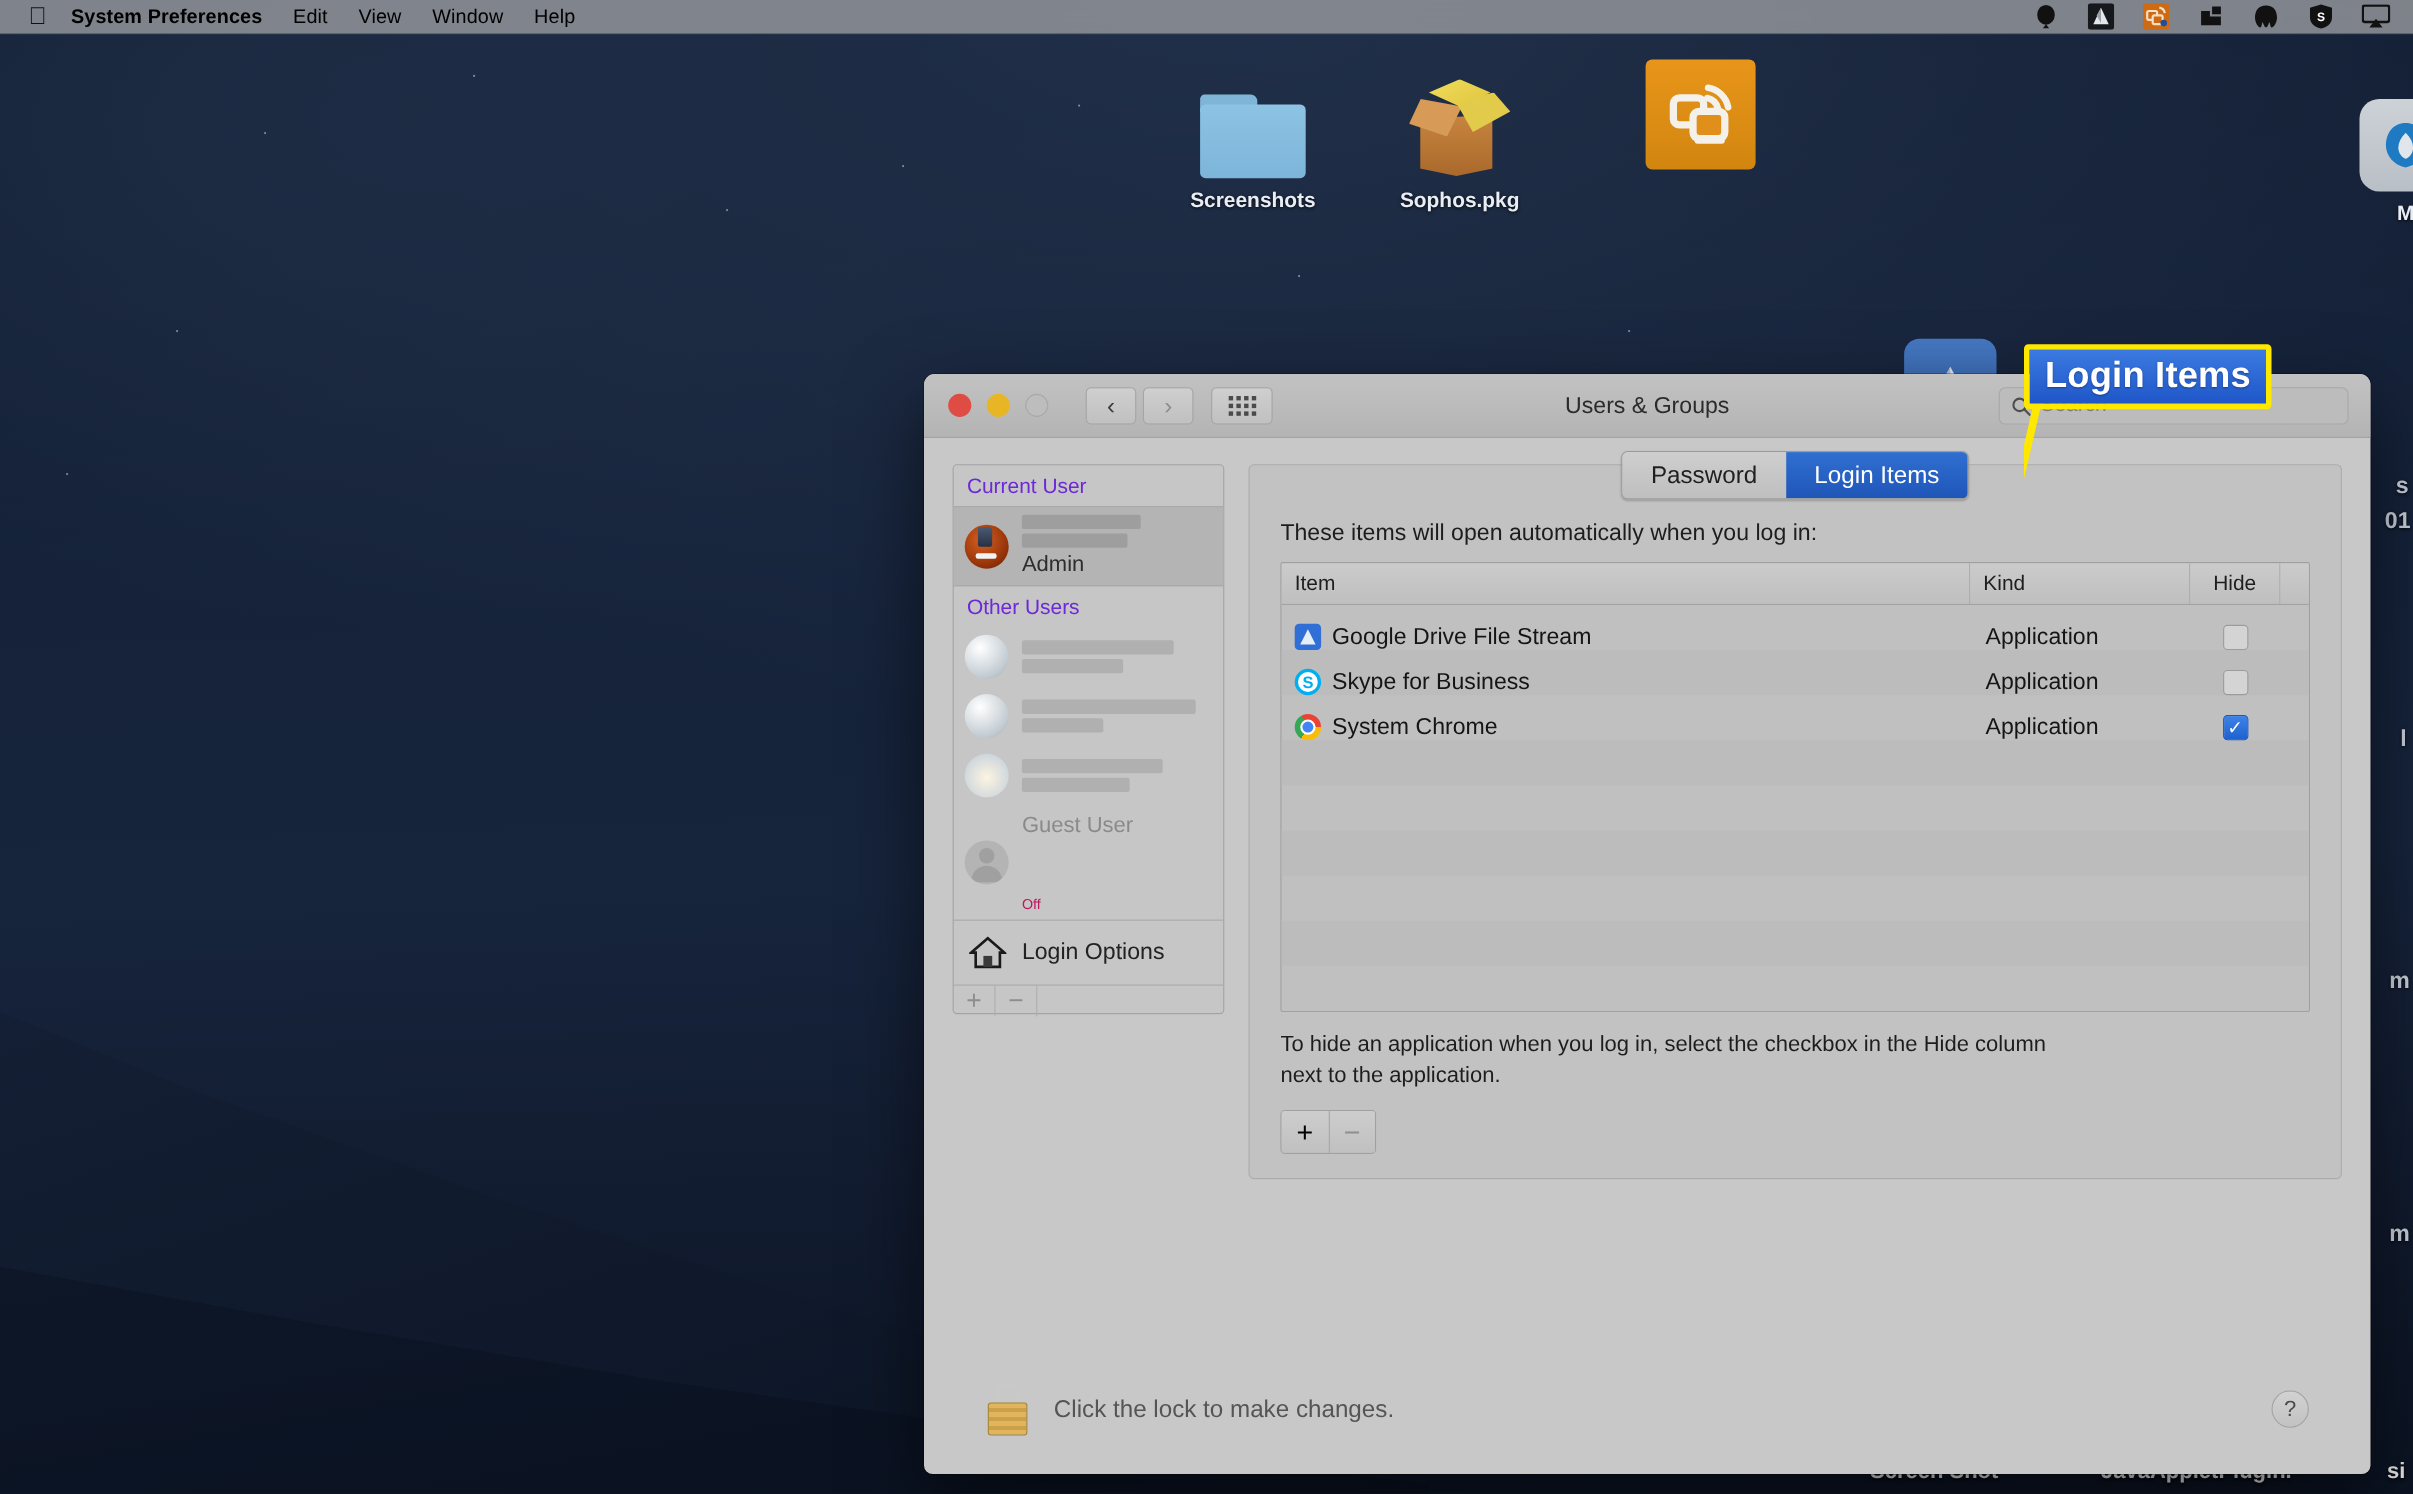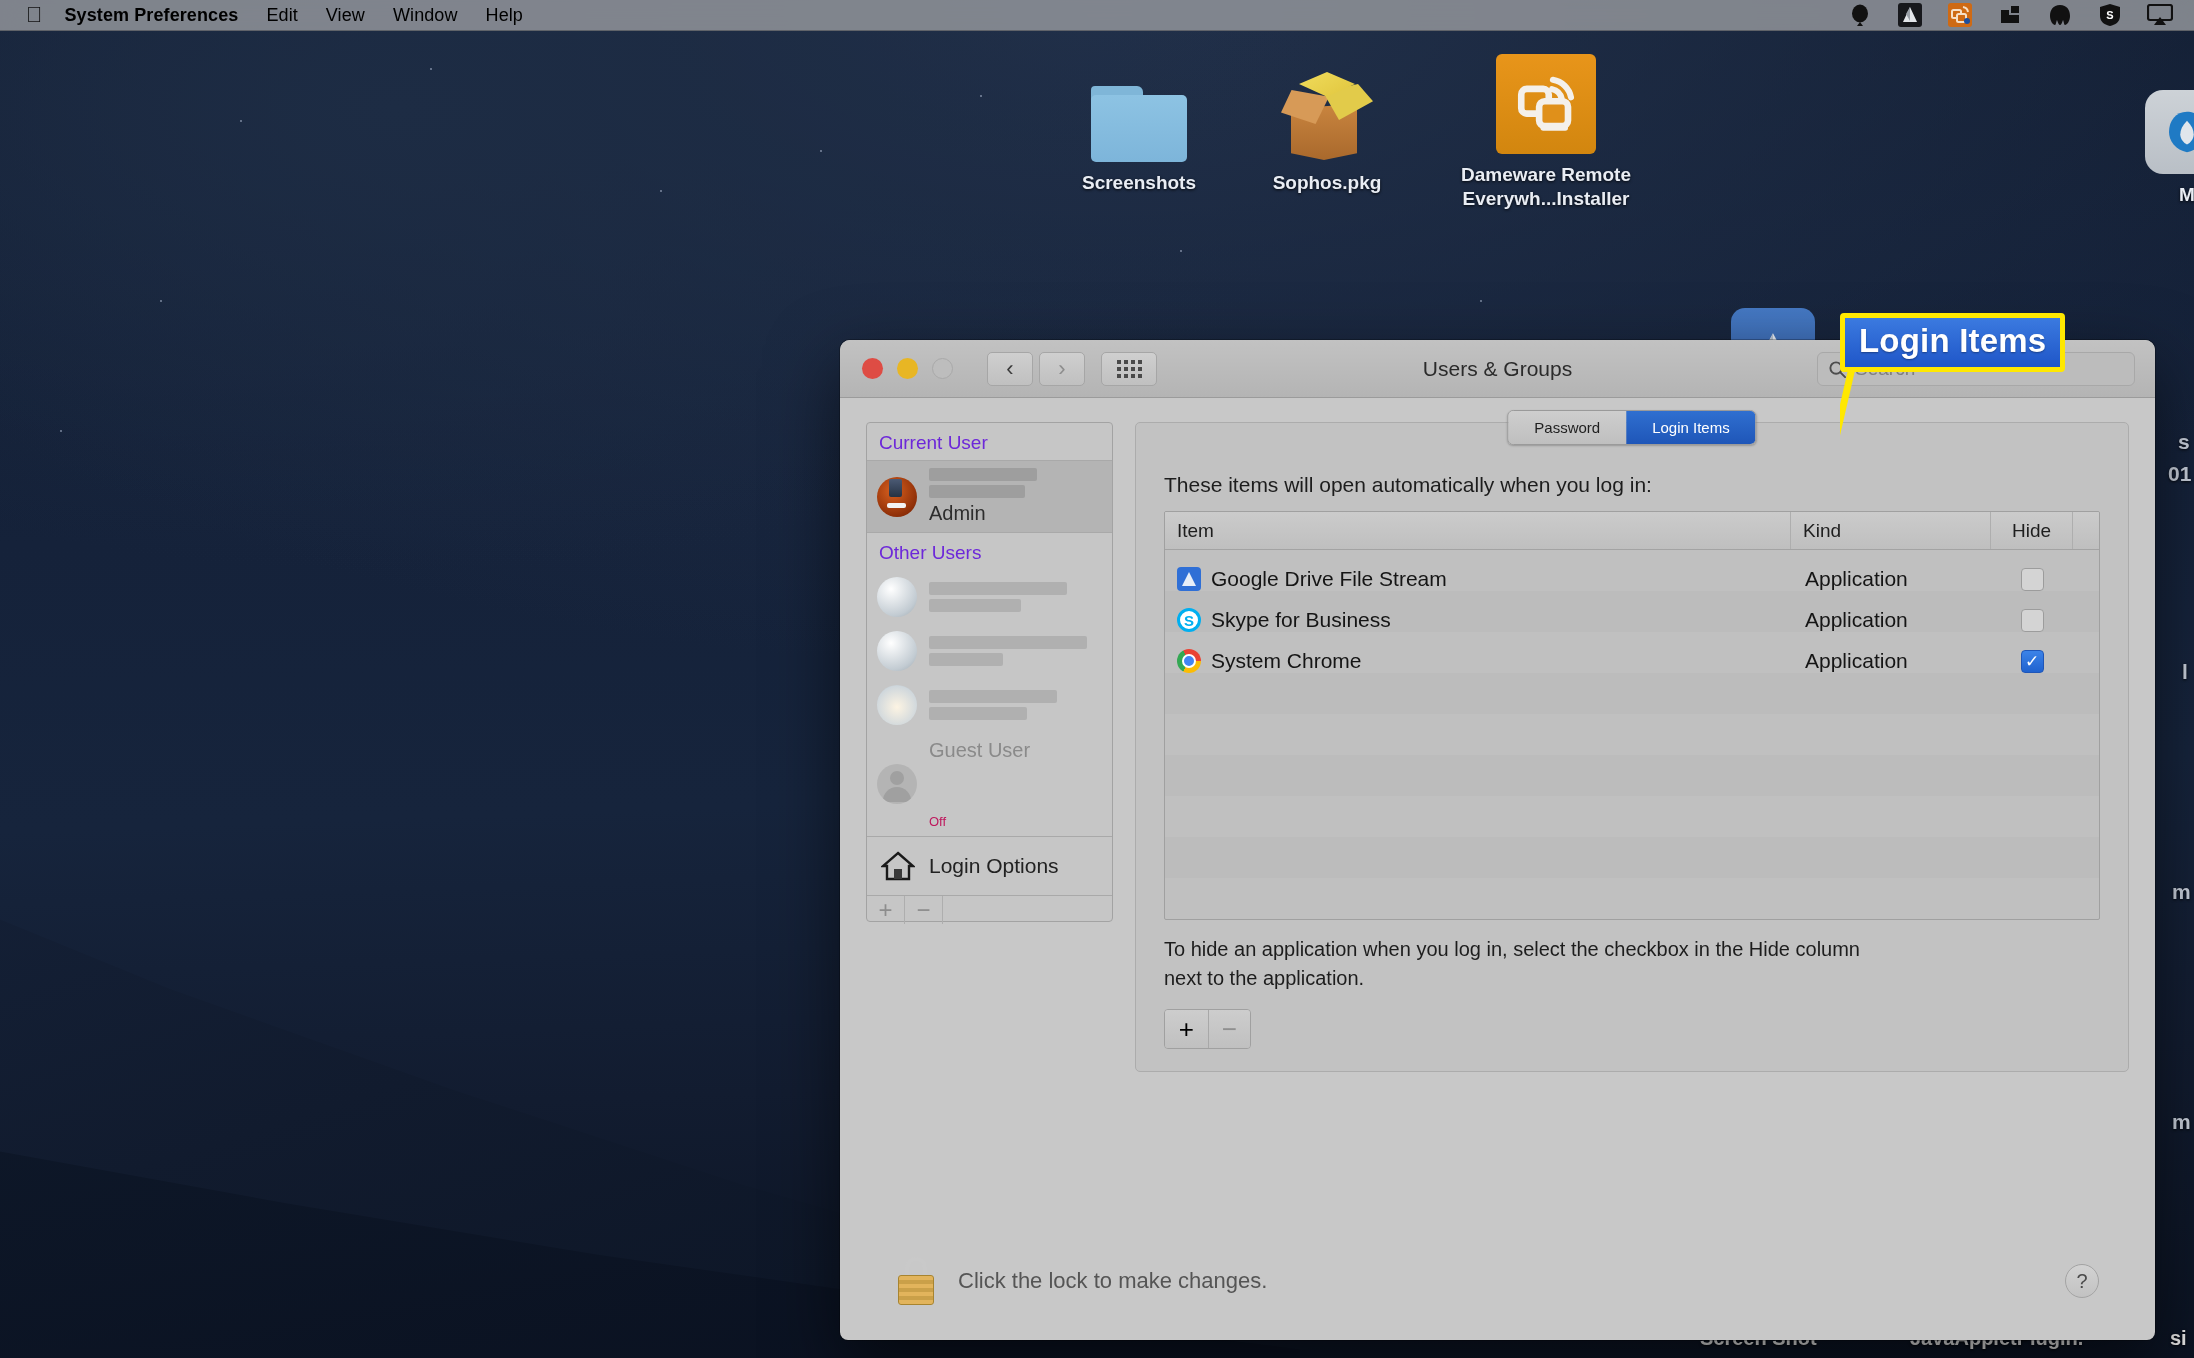--- a/index.html
+++ b/index.html
@@ -163,21 +163,21 @@
      font-size:24px;color:#8d8d8d; border-right:1px solid #aeaeae;}
 
   
   #rightpane{
     flex:1; background:#c2c2c2; border:1px solid #acacac; border-radius:5px;
     padding:22px 28px; position:relative;
   }
   #tabs{ position:absolute; top:-13px; left:50%; transform:translateX(-50%);
      display:flex; border:1px solid #9a9a9a; border-radius:6px; overflow:hidden;
      box-shadow:0 1px 2px rgba(0,0,0,.22);}
-  .tab{ padding:8px 26px; font-size:15px; background:linear-gradient(180deg,#cecece,#bfbfbf); color:#1f1f1f;}
+  .tab{ padding:8px 26px; font-size:22px; background:linear-gradient(180deg,#cecece,#bfbfbf); color:#1f1f1f;}
   .tab.active{ background:linear-gradient(180deg,#2f6fd0,#1f56b8); color:#fff;}
   #intro{ font-size:21px; color:#1d1d1d; margin:28px 0 14px 0;}
 
   
   #table{ background:#c0c0c0; border:1px solid #a0a0a0; border-radius:2px; overflow:hidden;}
   #thead{ display:flex; height:38px; background:linear-gradient(180deg,#cbcbcb,#bfbfbf);
      border-bottom:1px solid #a3a3a3; font-size:19px; color:#1e1e1e;}
   #thead .th{ display:flex; align-items:center; padding:0 12px; border-right:1px solid #aeaeae;}
   .col-item{ flex:1; }
   .col-kind{ width:200px; }
@@ -343,21 +343,20 @@
     <div class="dw">
       <svg width="66" height="66" viewBox="0 0 24 24">
           <rect x="3" y="6.5" width="10" height="9" rx="2" fill="none" stroke="#f4f0ea" stroke-width="2.4"></rect>
           <rect x="9.5" y="11" width="10.5" height="9" rx="2" fill="#e0901a" stroke="#f4f0ea" stroke-width="2.4"></rect>
           <rect x="10" y="19.5" width="10" height="2.2" rx="1" fill="#f4f0ea"></rect>
           <path d="M14.5 3.2 a8 8 0 0 1 6.6 6.4" fill="none" stroke="#f4f0ea" stroke-width="2.2" stroke-linecap="round"></path>
           <path d="M14.2 6.6 a4.6 4.6 0 0 1 3.5 3.4" fill="none" stroke="#f4f0ea" stroke-width="2.2" stroke-linecap="round"></path>
         </svg>
     </div>
   </div>
-  <div class="lbl">Dameware Remote Everywh...Installer</div>
 </div>
 
 <div class="dicon" style="left:1718px;top:288px;width:110px;z-index:4">
   <div class="glyph">
     <div class="blueapp">
         <svg width="50" height="50" viewBox="0 0 24 24">
           <path d="M12 4 L20 19 H4 Z" fill="#e9eef6"></path>
           <path d="M12 4 L8 12 L12 18 Z" fill="#b9c4d4"></path>
         </svg>
       </div>

